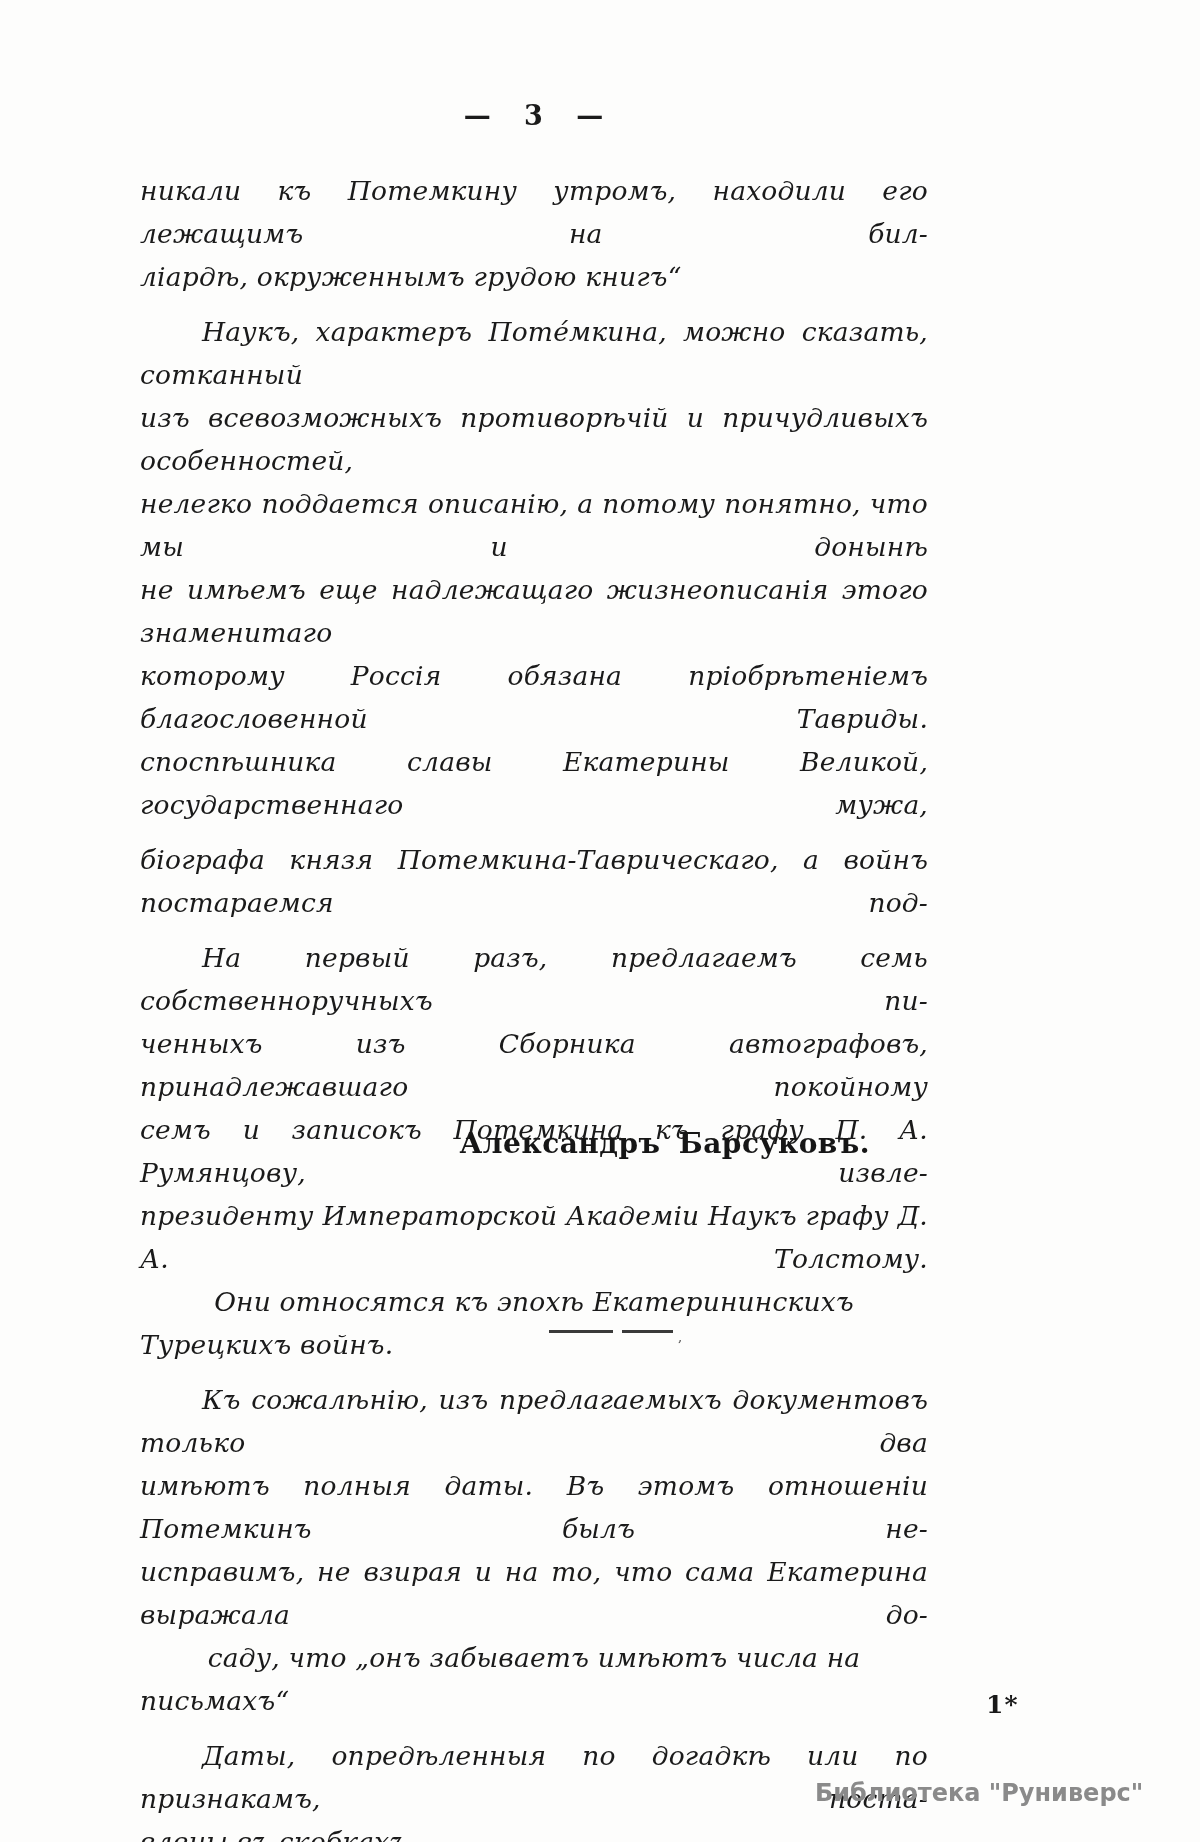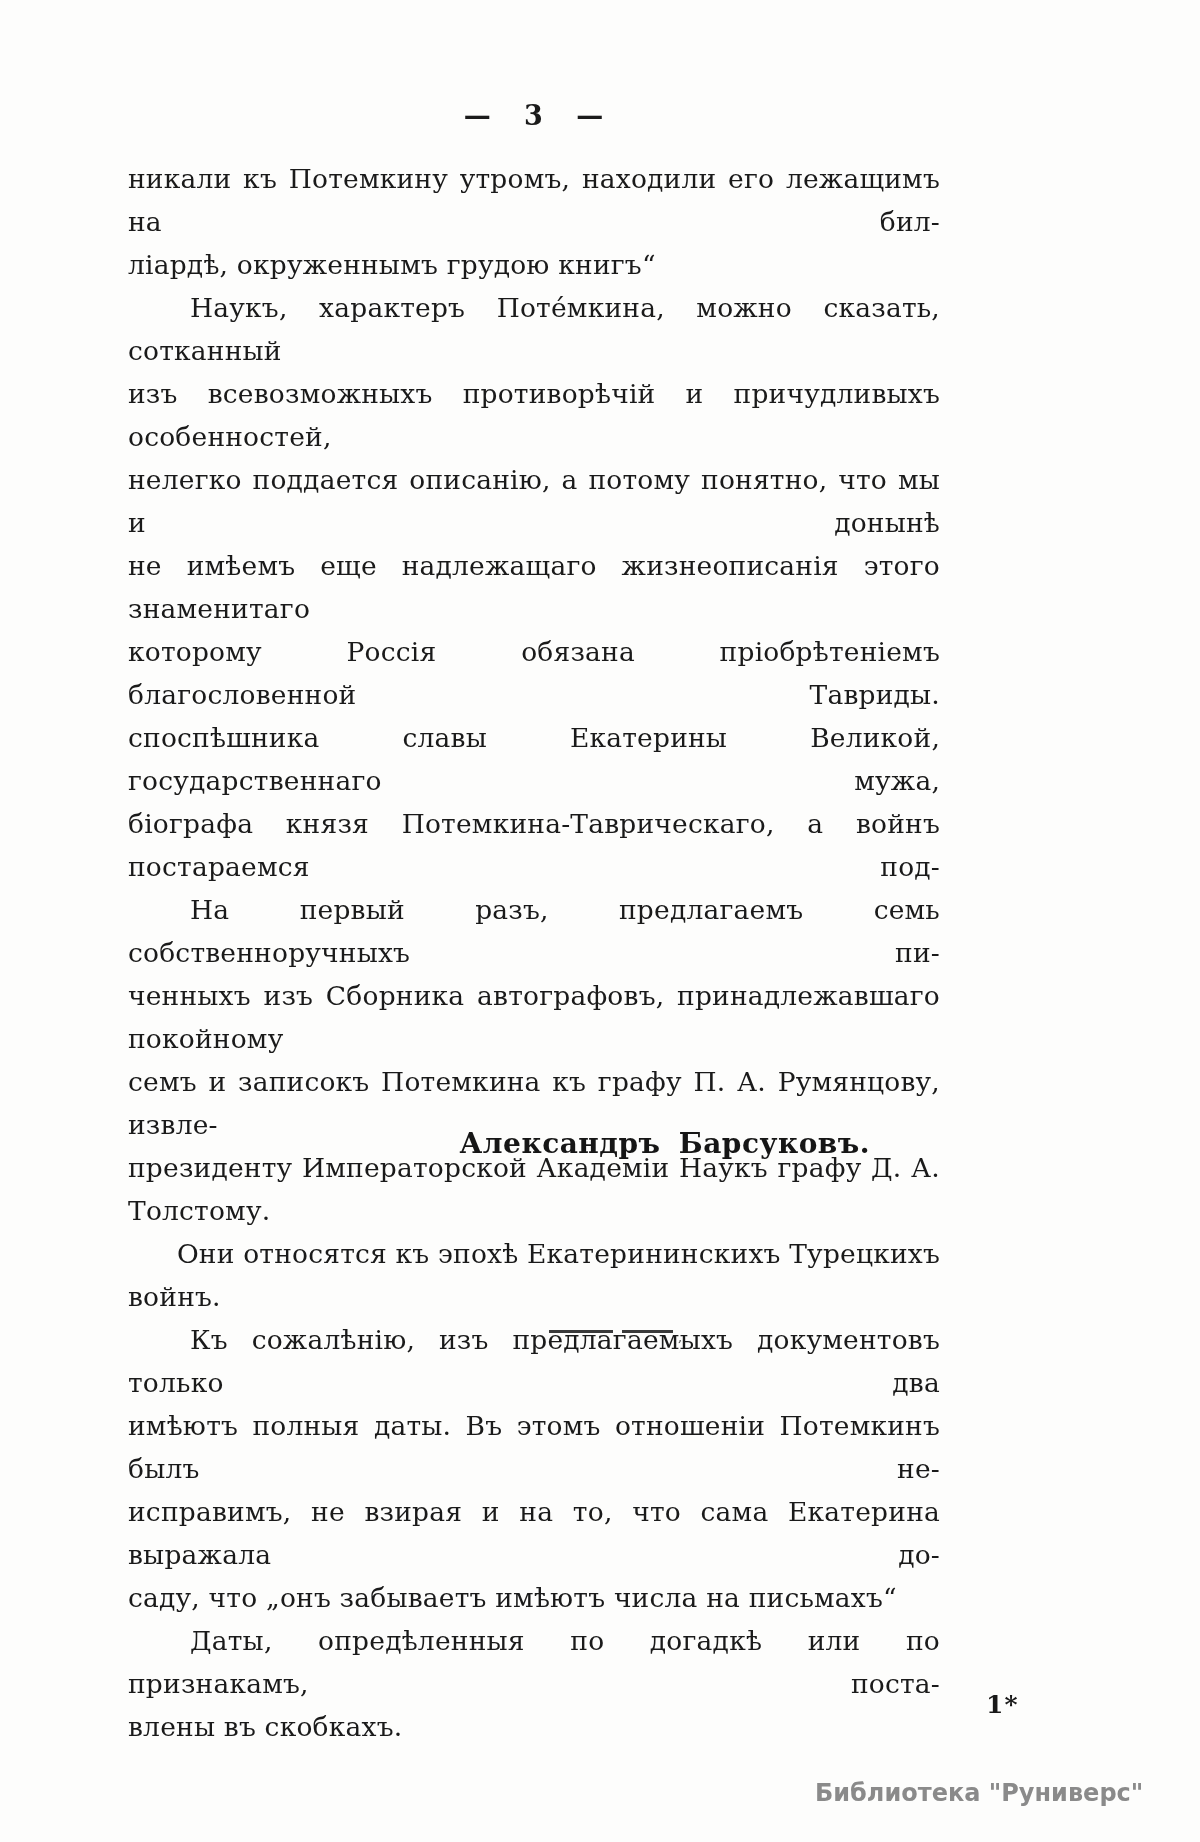--- a/index.html
+++ b/index.html
@@ -20,24 +20,24 @@
     letter-spacing:1px;
     color:#1b1b1b;
   }
 
   .text-block {
     position:absolute; top:157px; left:128px; width:812px;
     font-size:26.5px; line-height:43px;
     letter-spacing:0.2px;
     color:#1a1a1a;
   }
-  .paragraph { margin:0; }
+  .paragraph { margin:12px;font-style:italic; }
   .line { white-space:normal; }
   .line.just { text-align:justify; text-align-last:justify; }
-  .line.left { text-align:right; text-align-last:left; }
+  .line.left { text-align:center; text-align-last:left; }
   .line.indent { text-indent:62px; }
 
   .signature {
     position:absolute; top:1108px; left:128px; width:812px;
     box-sizing:border-box; padding-right:70px;
     text-align:right;
     font-size:28px; font-weight:bold;
     letter-spacing:0.5px;
     word-spacing:8px;
     color:#161616;

